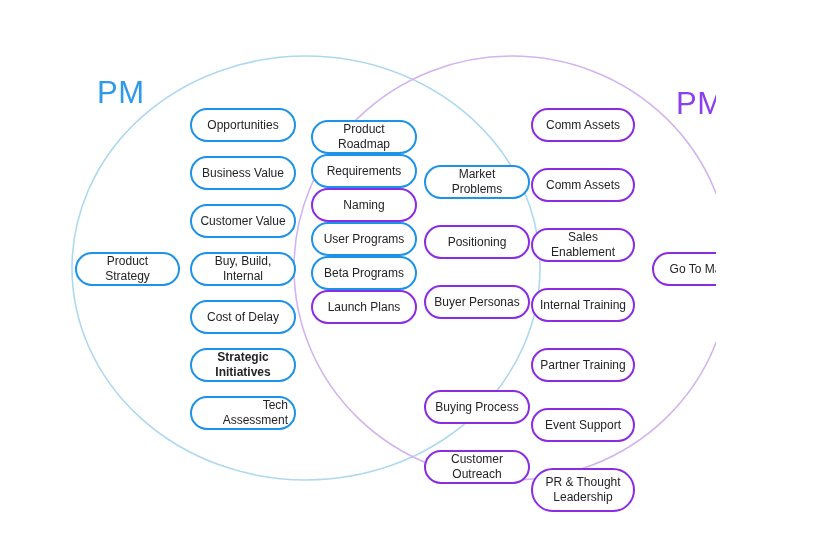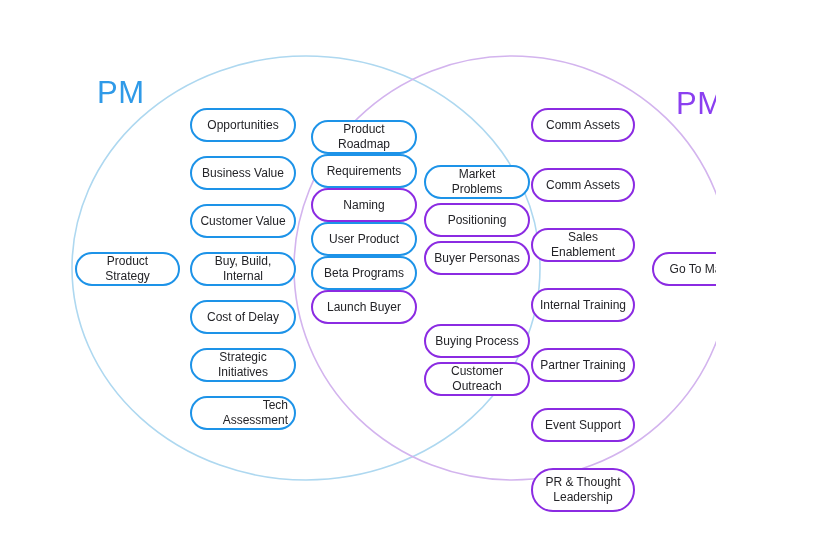--- a/index.html
+++ b/index.html
@@ -87,34 +87,34 @@
   <div class="column" id="col-0" style="left:75px; top:252px; width:105px; gap:0;">
       <div class="pill blue" style="height: 34px; border-color: rgb(29, 147, 232); color: rgb(36, 36, 40);">Product Strategy</div>
     </div>
 
   <div class="column" id="col-1" style="left:190px; top:108px; width:106px; gap:14px;">
       <div class="pill blue" style="height: 34px; border-color: rgb(29, 147, 232); color: rgb(36, 36, 40);">Opportunities</div>
       <div class="pill blue" style="height: 34px; border-color: rgb(29, 147, 232); color: rgb(36, 36, 40);">Business Value</div>
       <div class="pill blue" style="height: 34px; border-color: rgb(29, 147, 232); color: rgb(36, 36, 40);">Customer Value</div>
       <div class="pill blue" style="height: 34px; border-color: rgb(29, 147, 232); color: rgb(36, 36, 40);">Buy, Build, Internal</div>
       <div class="pill blue" style="height: 34px; border-color: rgb(29, 147, 232); color: rgb(36, 36, 40);">Cost of Delay</div>
-      <div class="pill blue" style="height: 34px; border-color: rgb(29, 147, 232); color: rgb(36, 36, 40);">Strategic Initiatives</div>
+      <div class="pill blue" style="height: 34px; border-color: rgb(29, 147, 232); color: rgb(36, 36, 40); font-weight: bold;">Strategic Initiatives</div>
       <div class="pill blue" style="height: 34px; border-color: rgb(29, 147, 232); color: rgb(36, 36, 40); text-align: right;">Tech Assessment</div>
     </div>
 
   <div class="column" id="col-2" style="left:311px; top:120px; width:106px; gap:0;">
       <div class="pill blue" style="height: 34px; border-color: rgb(29, 147, 232); color: rgb(36, 36, 40);">Product Roadmap</div>
       <div class="pill blue" style="height: 34px; border-color: rgb(29, 147, 232); color: rgb(36, 36, 40);">Requirements</div>
       <div class="pill purple" style="height: 34px; border-color: rgb(139, 43, 226); color: rgb(36, 36, 40);">Naming</div>
-      <div class="pill blue" style="height: 34px; border-color: rgb(29, 147, 232); color: rgb(36, 36, 40);">User Product</div>
+      <div class="pill blue" style="height: 34px; border-color: rgb(29, 147, 232); color: rgb(36, 36, 40);">User Programs</div>
       <div class="pill blue" style="height: 34px; border-color: rgb(29, 147, 232); color: rgb(36, 36, 40);">Beta Programs</div>
-      <div class="pill purple" style="height: 34px; border-color: rgb(139, 43, 226); color: rgb(36, 36, 40);">Launch Buyer</div>
+      <div class="pill purple" style="height: 34px; border-color: rgb(139, 43, 226); color: rgb(36, 36, 40);">Launch Plans</div>
     </div>
 
-  <div class="column" id="col-3" style="left:424px; top:165px; width:106px; gap:4px;">
+  <div class="column" id="col-3" style="left:424px; top:165px; width:106px; gap:26px;">
       <div class="pill blue" style="height: 34px; border-color: rgb(29, 147, 232); color: rgb(36, 36, 40);">Market Problems</div>
       <div class="pill purple" style="height: 34px; border-color: rgb(139, 43, 226); color: rgb(36, 36, 40);">Positioning</div>
       <div class="pill purple" style="height: 34px; border-color: rgb(139, 43, 226); color: rgb(36, 36, 40);">Buyer Personas</div>
       <div class="pill purple" style="height: 34px; border-color: rgb(139, 43, 226); color: rgb(36, 36, 40); margin-top: 45px;">Buying Process</div>
       <div class="pill purple" style="height: 34px; border-color: rgb(139, 43, 226); color: rgb(36, 36, 40);">Customer Outreach</div>
     </div>
 
   <div class="column" id="col-4" style="left:531px; top:108px; width:104px; gap:26px;">
       <div class="pill purple" style="height: 34px; border-color: rgb(139, 43, 226); color: rgb(36, 36, 40);">Comm Assets</div>
       <div class="pill purple" style="height: 34px; border-color: rgb(139, 43, 226); color: rgb(36, 36, 40);">Comm Assets</div>

